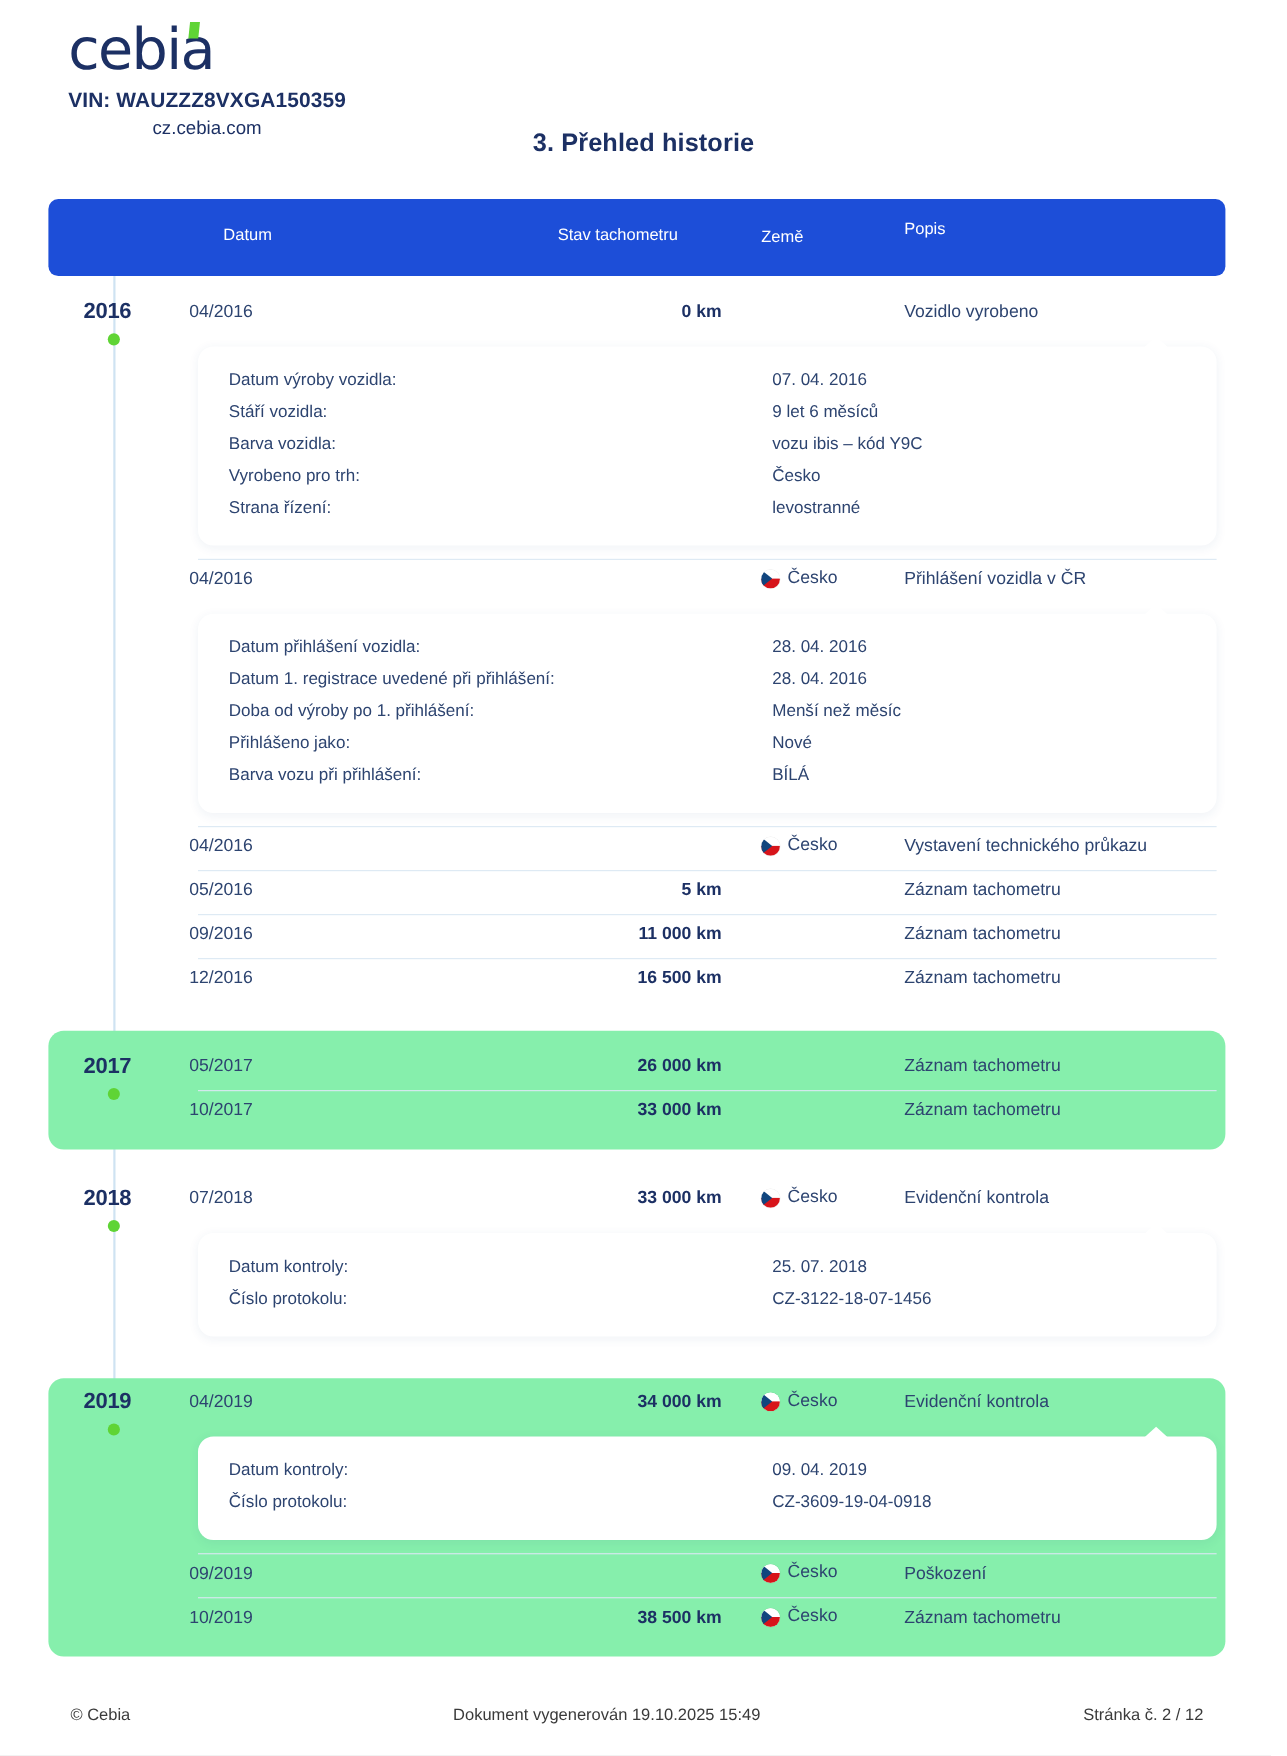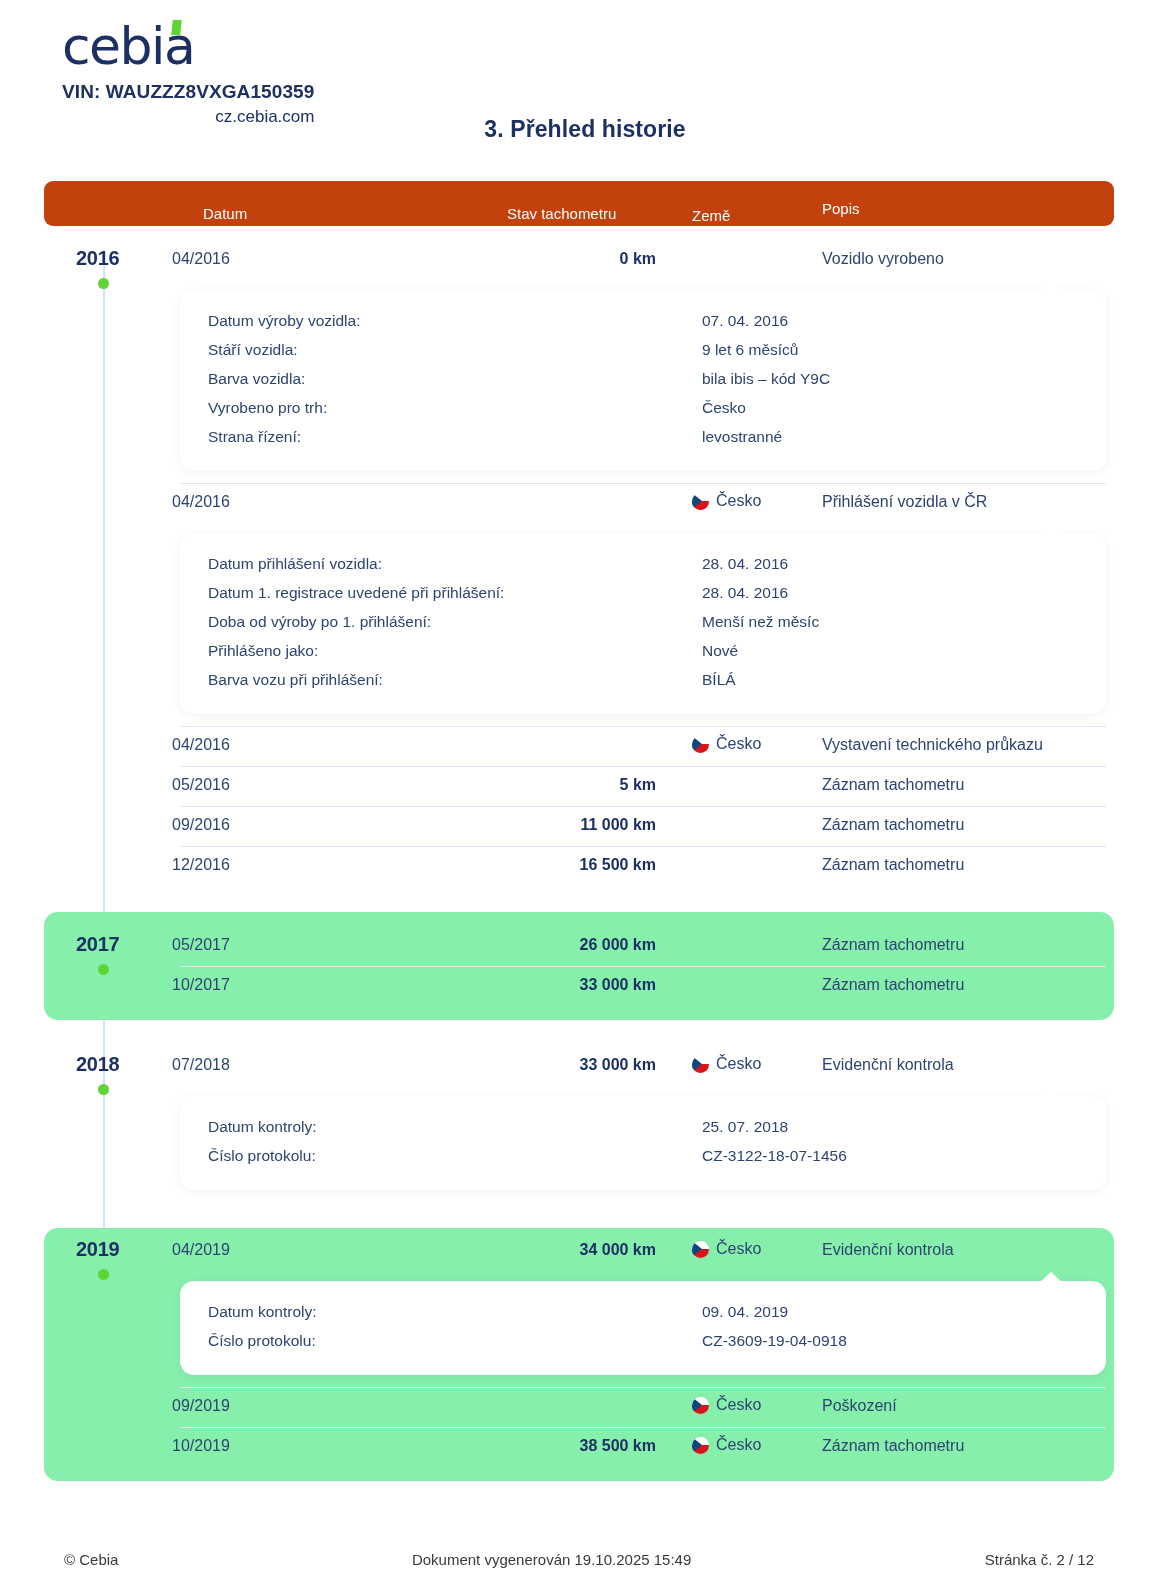--- a/index.html
+++ b/index.html
@@ -44,21 +44,21 @@
     position: absolute;
     width: 9px;
     height: 15px;
     background: #5fd435;
     top: 6px;
     left: 110px;
     transform: skewX(-6deg);
   }
 
   .header-right {
-    text-align: right;
+    text-align: center;
     padding-top: 8px;
   }
   .vin {
     font-size: 19px;
     font-weight: bold;
     color: #1c3064;
     letter-spacing: 0.1px;
     line-height: 24px;
   }
   .site {
@@ -90,23 +90,23 @@
     top: 70px;
     width: 2px;
     height: 1212px;
     background: #cfe3f2;
     z-index: 0;
   }
 
   
   .col-head {
     position: relative;
-    background: #c2410c;
+    background: #1d4ed8;
     border-radius: 9px;
-    height: 45px;
+    height: 70px;
     z-index: 2;
   }
   .col-head span {
     position: absolute;
     color: #ffffff;
     font-size: 15px;
     top: 24px;
     white-space: nowrap;
   }
   .ch-datum { left: 159px; }
@@ -299,21 +299,21 @@
             <div class="detail-row">
               <span class="dl">Datum výroby vozidla:</span>
               <span class="dv">07. 04. 2016</span>
             </div>
             <div class="detail-row">
               <span class="dl">Stáří vozidla:</span>
               <span class="dv">9 let 6 měsíců</span>
             </div>
             <div class="detail-row">
               <span class="dl">Barva vozidla:</span>
-              <span class="dv">bila ibis – kód Y9C</span>
+              <span class="dv">vozu ibis – kód Y9C</span>
             </div>
             <div class="detail-row">
               <span class="dl">Vyrobeno pro trh:</span>
               <span class="dv">Česko</span>
             </div>
             <div class="detail-row">
               <span class="dl">Strana řízení:</span>
               <span class="dv">levostranné</span>
             </div>
           </div>

